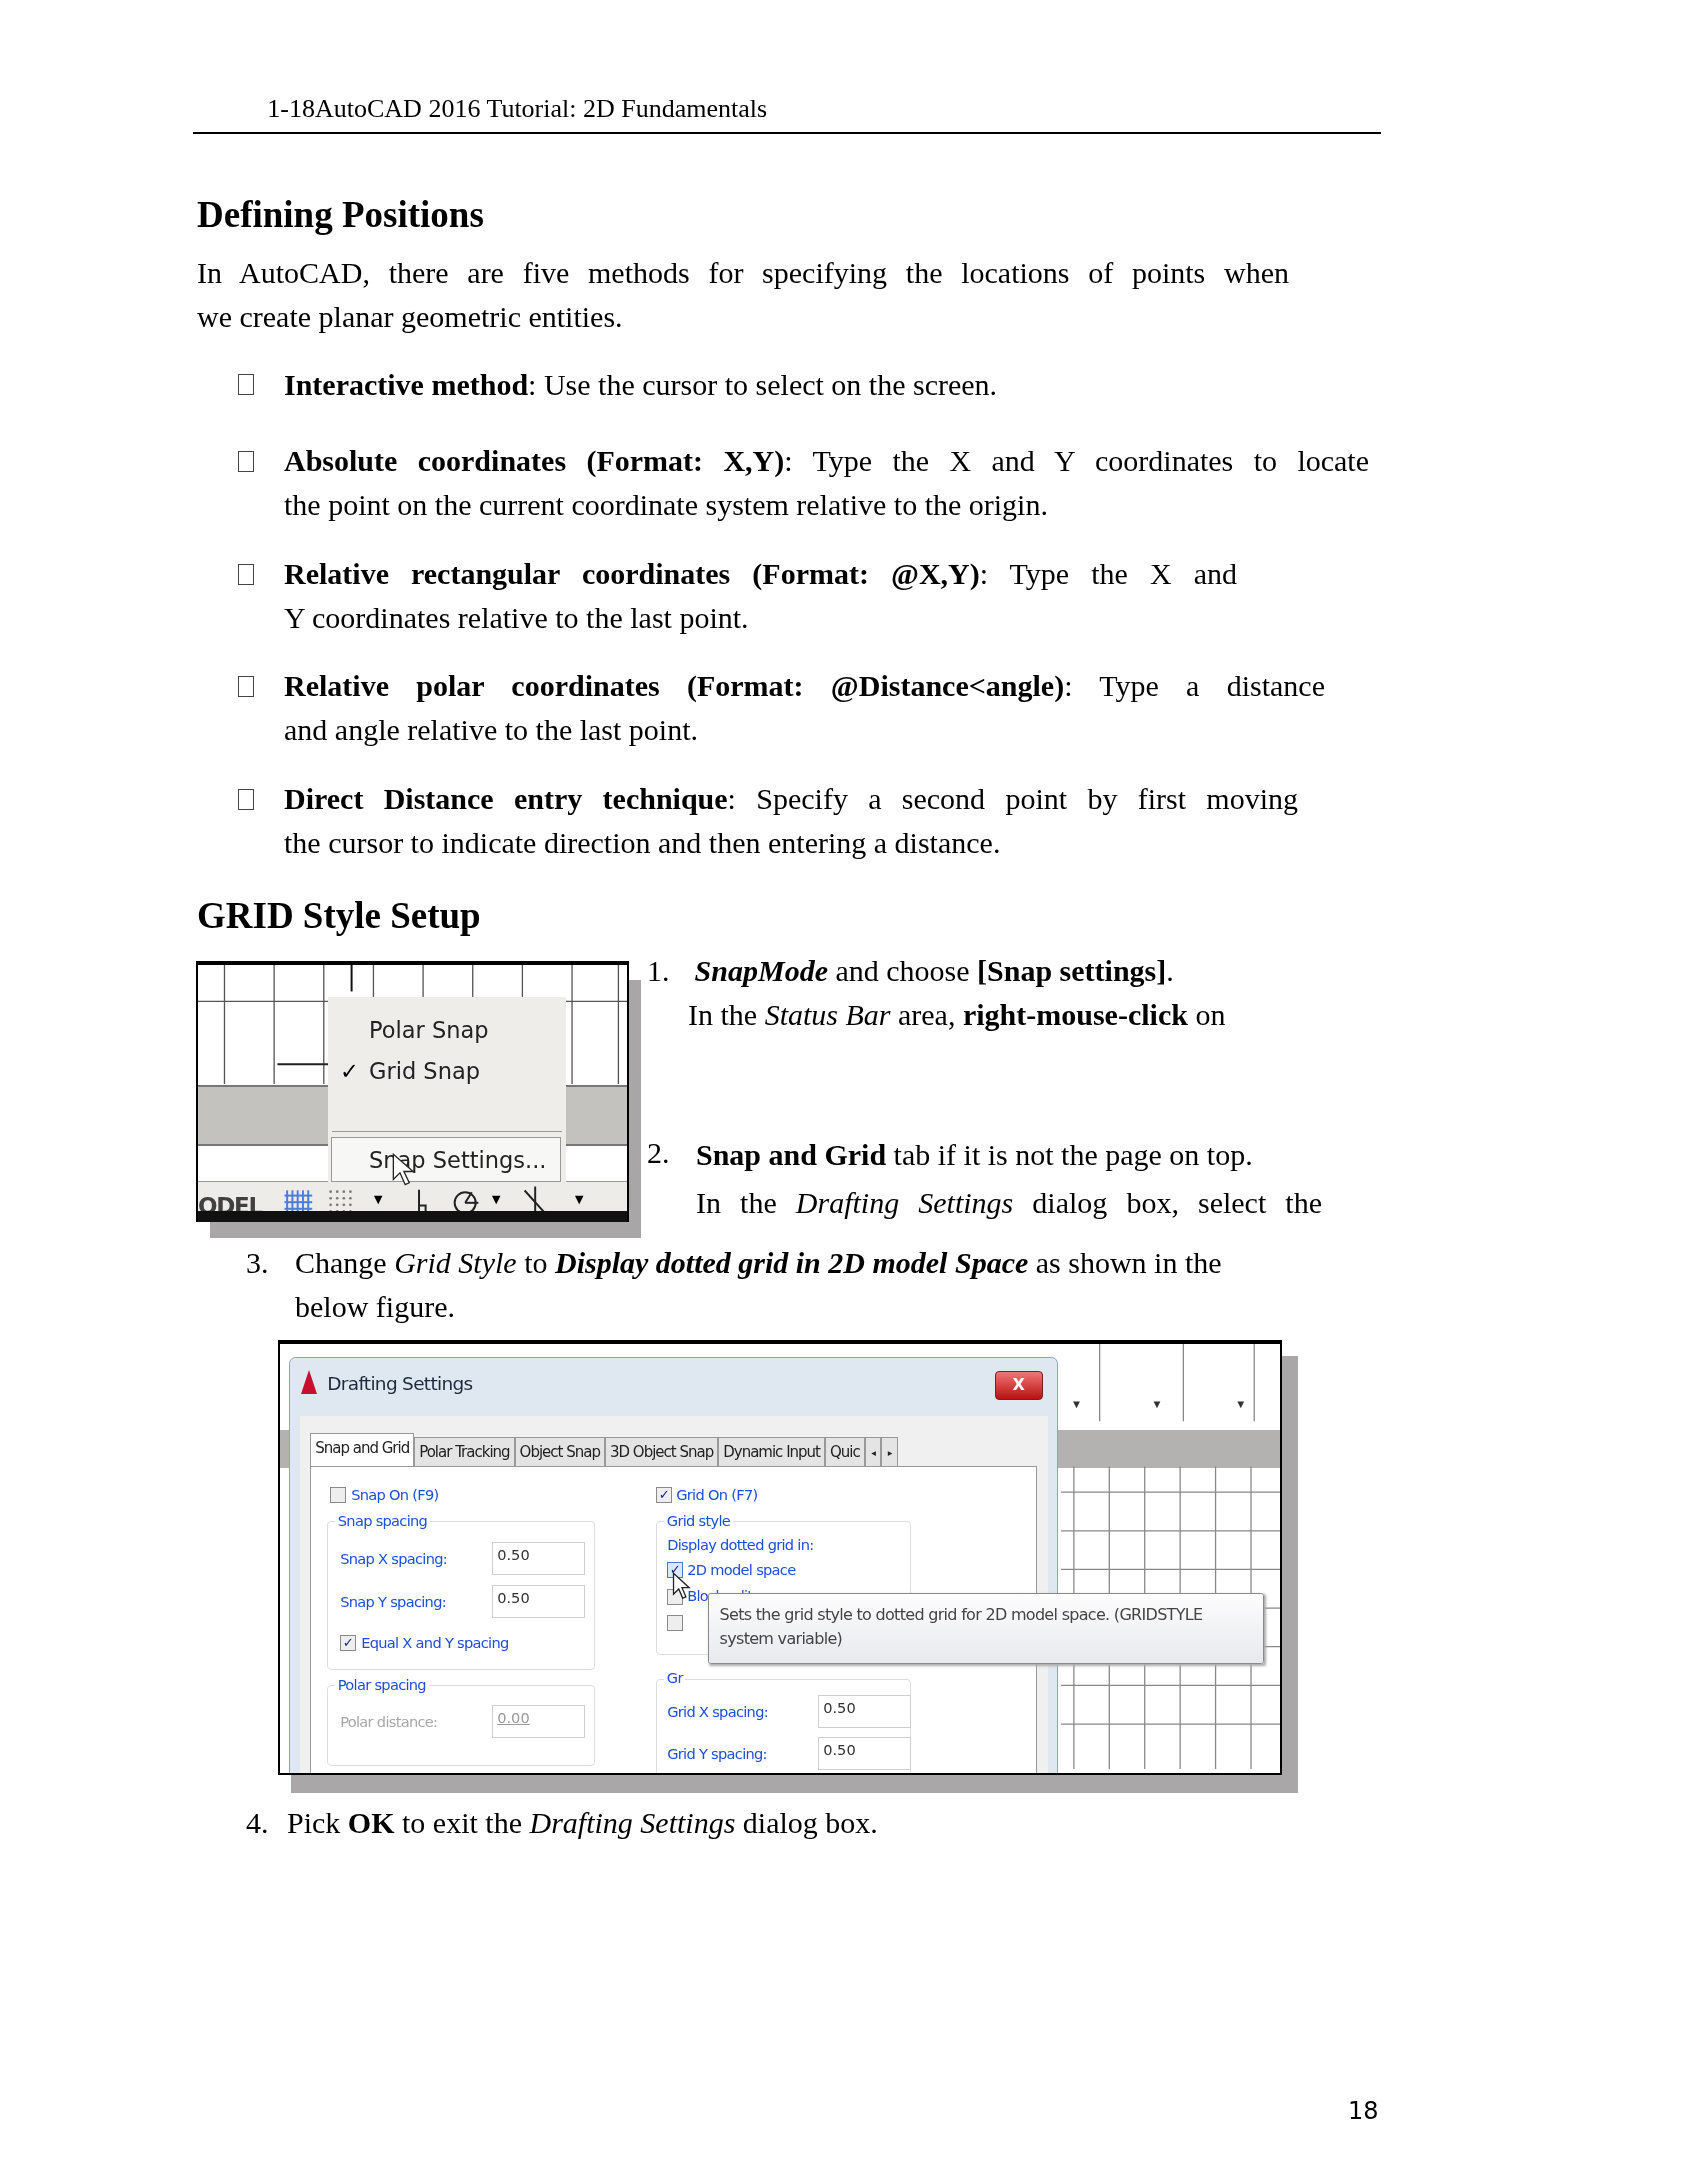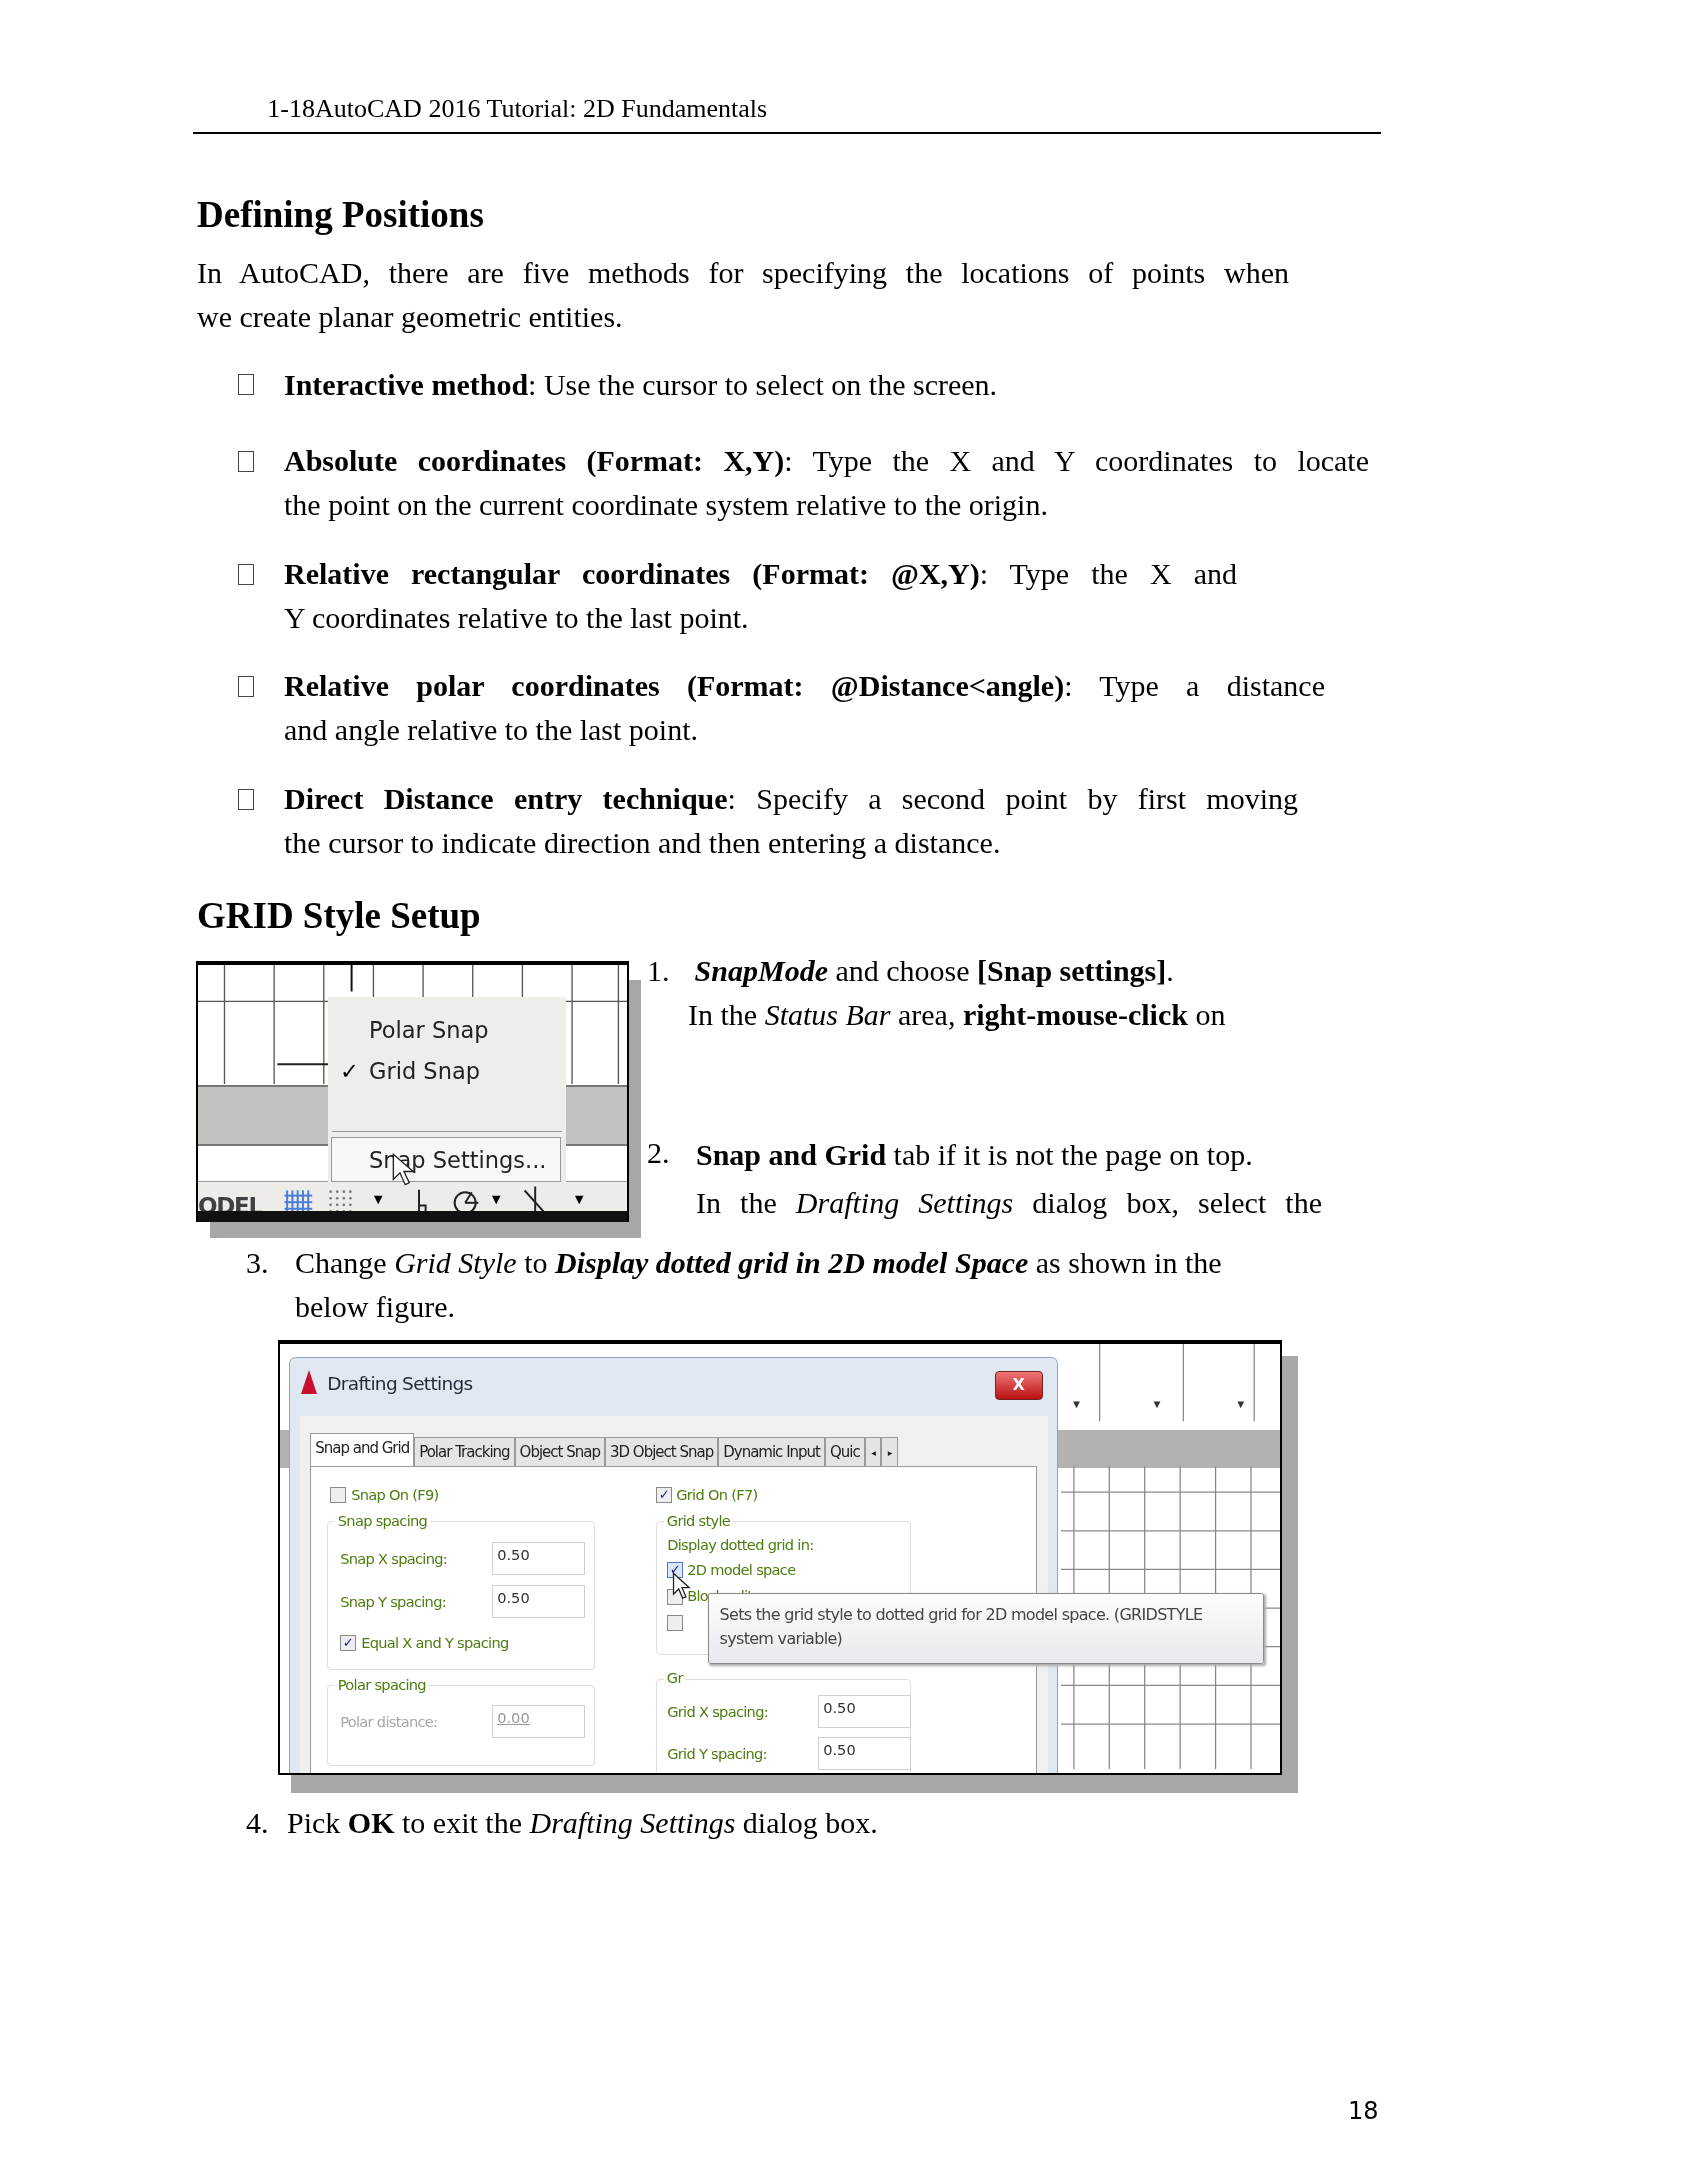--- a/index.html
+++ b/index.html
@@ -46,21 +46,21 @@
   .dlg-logo { position:absolute; left:10.6px; top:12px; width:0; height:0; border-left:8px solid transparent; border-right:8px solid transparent; border-bottom:24px solid #c8102e; }
   .dlg-close { position:absolute; right:14.6px; top:13.2px; width:46px; height:26.5px; border-radius:4px; background:linear-gradient(#e77,#b11); border:1.3px solid #722;
                color:#fff; font-family:"DejaVu Sans", sans-serif; font-size:16px; font-weight:bold; text-align:center; line-height:26.5px; }
   .dlg-body { position:absolute; left:9.3px; top:58px; right:9.3px; bottom:0; background:#f0f0f0; }
   .tabs { position:absolute; left:10.6px; top:17px; height:33px; display:flex; }
   .tab { height:29px; margin-top:4px; padding:0 4px; border:1.3px solid #999; border-bottom:none; background:#e4e4e4;
          font-family:"DejaVu Sans", sans-serif; font-size:15px; letter-spacing:-1px; line-height:29px; color:#222; white-space:nowrap; }
   .tab.active { background:#fff; height:34px; margin-top:0; line-height:28px; }
   .tab-arrow { width:14.6px; padding:0; text-align:center; font-size:9.3px; }
   .panel { position:absolute; left:10.6px; top:50px; right:10.6px; bottom:0; background:#fff; border:1.3px solid #999; border-bottom:none; }
-  .ui { position:absolute; font-family:"DejaVu Sans", sans-serif; font-size:14.6px; color:#4d7c0f; letter-spacing:-0.7px; white-space:nowrap; }
+  .ui { position:absolute; font-family:"DejaVu Sans", sans-serif; font-size:14.6px; color:#1d4ed8; letter-spacing:-0.7px; white-space:nowrap; }
   .ui.dim { color:#a7a7a7; }
   .chk { position:absolute; width:16px; height:16px; border:1.3px solid #8a8a8a; background:#eee; box-sizing:border-box;
          font-size:13.2px; line-height:13.2px; text-align:center; color:#1a2a8a; font-weight:bold; font-family:"DejaVu Sans", sans-serif; }
   .grp { position:absolute; border:1.3px solid #ddd; border-radius:4px; }
   .fld { position:absolute; width:93px; height:33px; border:1.3px solid #cfcfcf; box-sizing:border-box; background:#fff;
          font-family:"DejaVu Sans", sans-serif; font-size:14.6px; color:#333; padding:2.6px 4px; }
   .fld.dim { color:#999;text-decoration:underline; }
   .tooltip { position:absolute; left:708px; top:1593px; width:556px; height:71px; background:linear-gradient(#fdfdfd,#e8e9ee);
              border:1.3px solid #8a8a8a; border-radius:2.6px; box-shadow:1.3px 1.3px 2.6px #aaa;
              font-family:"DejaVu Sans", sans-serif; font-size:16px; color:#444; letter-spacing:-0.7px; padding:9.3px 10.6px; box-sizing:border-box; line-height:24px; }

